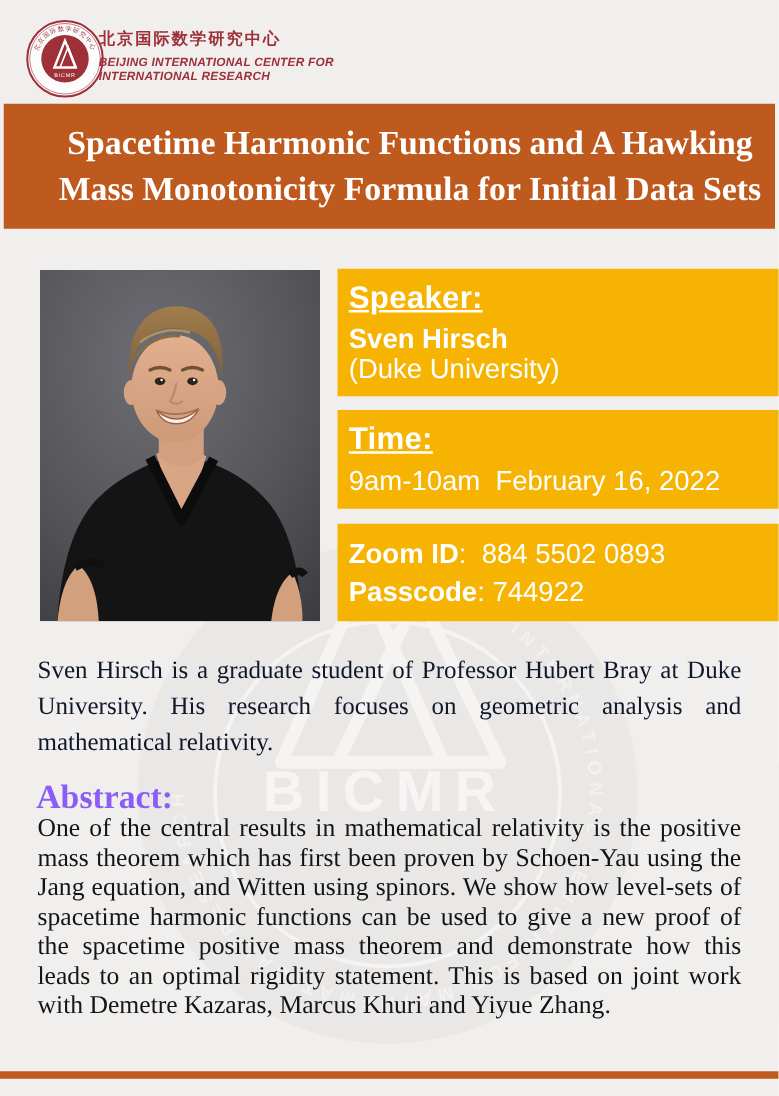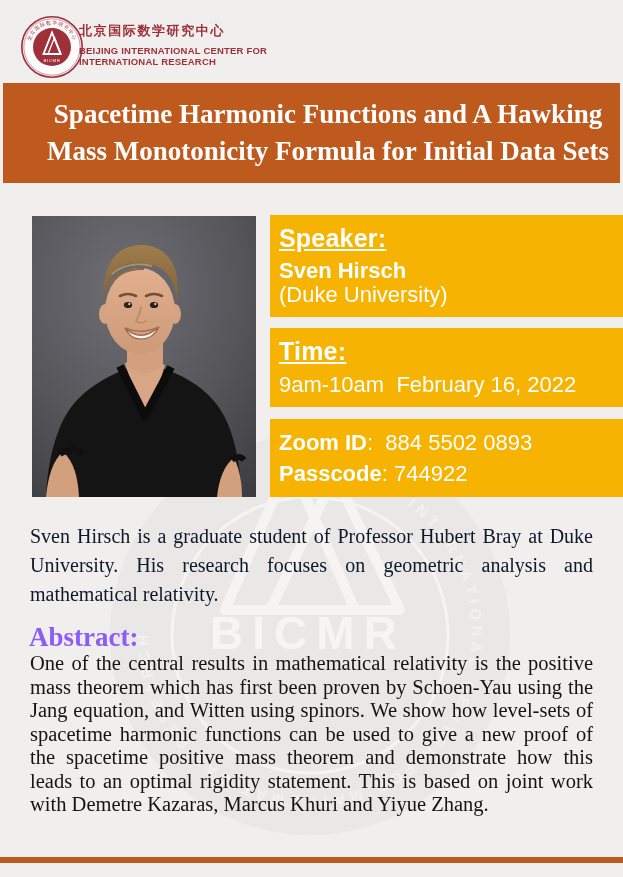--- a/index.html
+++ b/index.html
@@ -13,21 +13,21 @@
   
   .header{position:absolute;left:0;top:0;width:623px;height:83px;background:#f1efee;}
   .logo{position:absolute;left:20px;top:15px;width:64px;height:64px;}
   .orgtext{position:absolute;left:79px;top:22px;}
   .org-cn{
     font-size:13px;letter-spacing:1.6px;color:#9e3039;font-weight:bold;
     font-family:"Liberation Sans",sans-serif;white-space:nowrap;
   }
   .org-en{
     margin-top:5px;font-size:9.5px;line-height:11px;font-weight:bold;
-    letter-spacing:.2px;color:#9e3039;white-space:nowrap;
+    letter-spacing:.2px;color:#9e3039;white-space:nowrap;font-style:italic;
   }
   
   .banner{
     position:absolute;left:3px;top:83px;width:617px;height:100px;
     background:#bf5a1e;display:flex;flex-direction:column;justify-content:center;
   }
   .banner .line{
     text-align:center;color:#ffffff;font-family:"Liberation Serif",serif;
     font-weight:bold;font-size:27px;line-height:37px;white-space:nowrap;padding-left:33px;
   }

